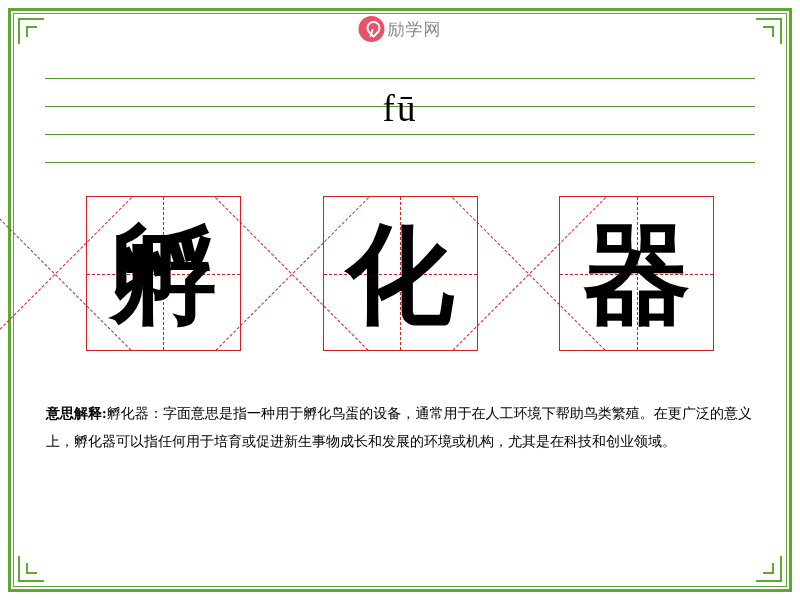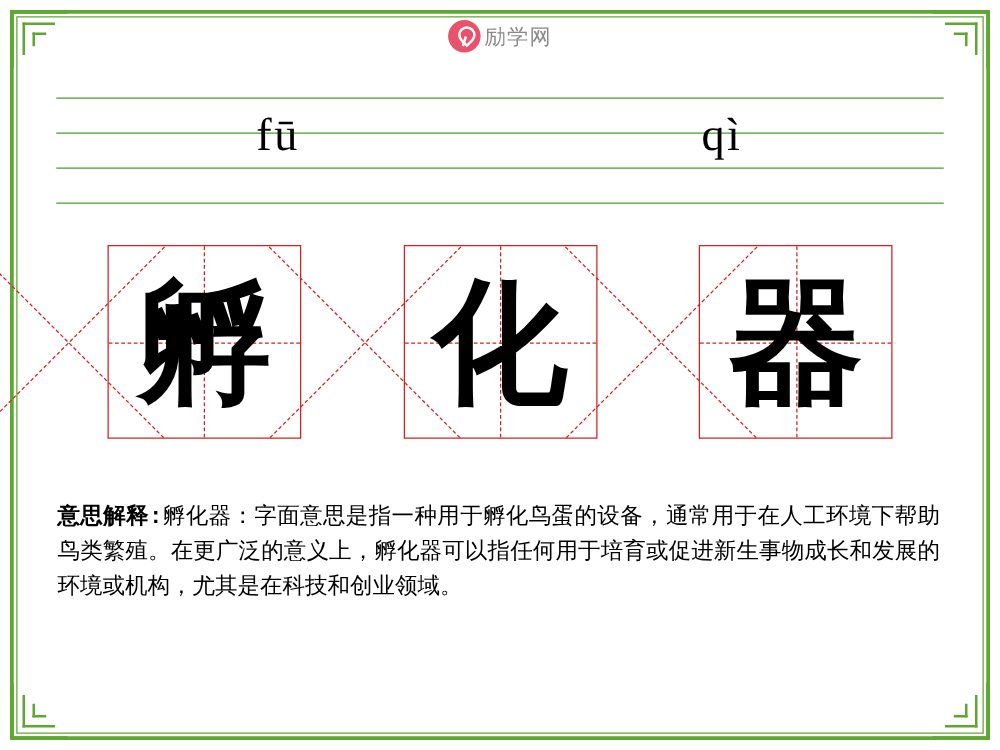--- a/index.html
+++ b/index.html
@@ -217,22 +217,22 @@
     color: #000000;
     font-weight: 700;
   }
 
   
   .explain {
     position: absolute;
     left: 46px;
     top: 400px;
     width: 706px;
-    font-family: Liberation Mono, monospace;
-    font-size: 18px;
+    font-family: Liberation Serif, serif;
+    font-size: 14px;
     line-height: 28px;
     color: #000000;
     text-align: justify;
   }
   .explain .label {
     font-weight: 700;
   }
 </style>
 </head>
 <body>
@@ -282,23 +282,20 @@
 
   <div class="staff">
     <div class="staff-line l1"></div>
     <div class="staff-line l2"></div>
     <div class="staff-line l3"></div>
     <div class="staff-line l4"></div>
 
     <div class="pinyin-row">
       <div class="pinyin-cell">
         <span class="pinyin">fū</span>
-      </div>
-      <div class="pinyin-cell">
-        <span class="pinyin">qì</span>
       </div>
     </div>
   </div>
 
   <div class="chars">
     <div class="char-cell">
       <div class="tianzige">
         <span class="mid-h"></span>
         <span class="mid-v"></span>
         <span class="diag1"></span>

